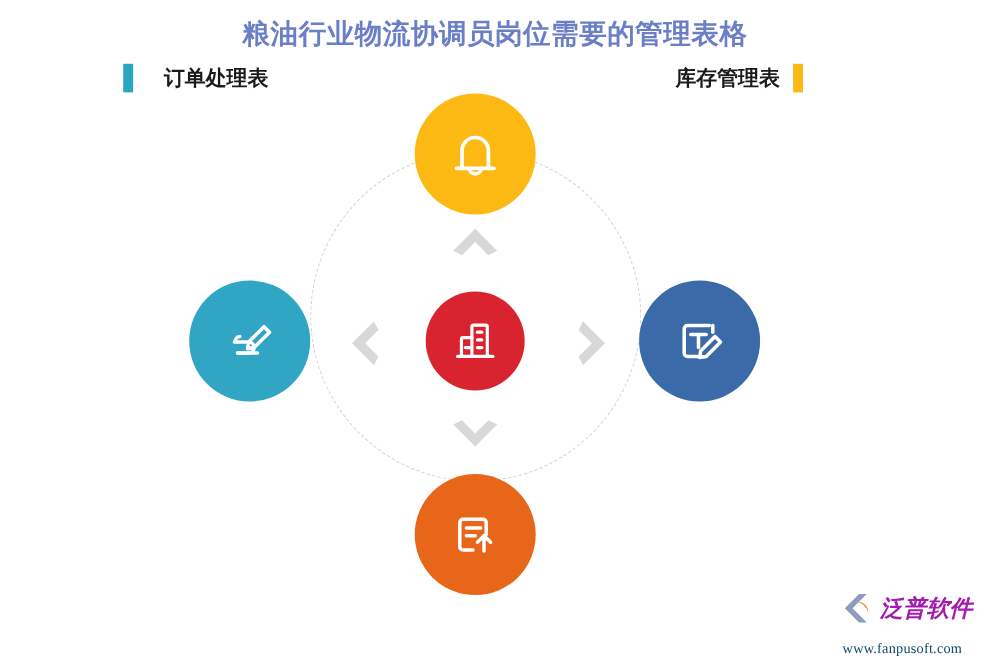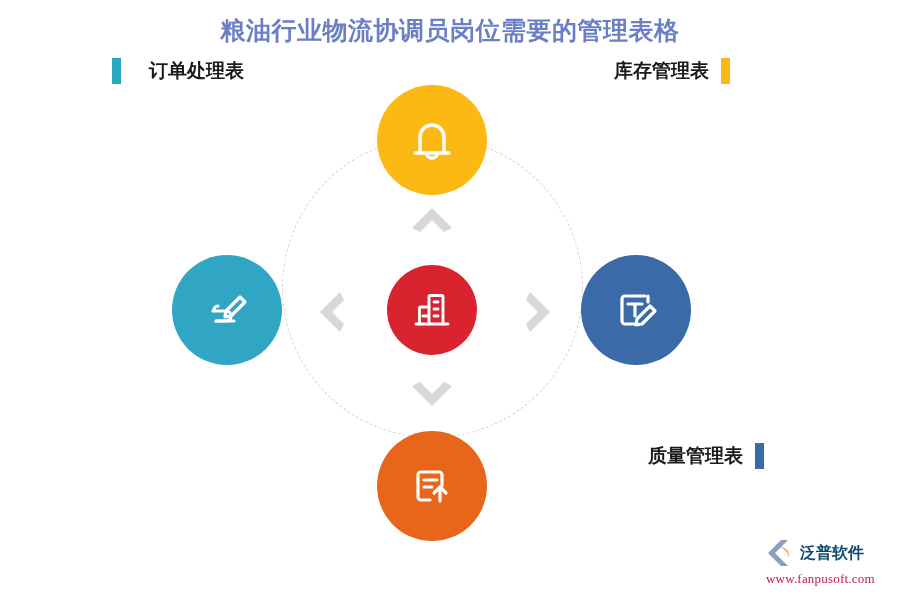--- a/index.html
+++ b/index.html
@@ -110,31 +110,32 @@
     top: 538px;
     width: 126px;
     height: 52px;
   }
   .wm-row {
     display: flex;
     align-items: center;
   }
   .wm-mark { width: 30px; height: 30px; flex: none; margin-right: 4px; }
   .wm-name {
-    font-size: 16px;
+    font-size: 21px;
     font-weight: bold;
-    color: #0c4a6e;
+    color: #a21caf;
     letter-spacing: 0px;
     line-height: 1;
     white-space: nowrap;
+    font-style: italic;
   }
   .wm-url {
-    margin-top: 3px;
+    margin-top: 14px;
     font-size: 13px;
-    color: #be185d;
+    color: #0c4a6e;
     font-family: "Liberation Serif", "DejaVu Serif", serif;
     letter-spacing: 0.2px;
     white-space: nowrap;
   }
 </style>
 </head>
 <body>
 
 <div id="stage">
 
@@ -146,24 +147,20 @@
     <span class="bar" style="background:#2ba6c0"></span>
     <span class="txt">订单处理表</span>
   </div>
 
   <div class="corner-label bar-right" id="label-stock">
     <span class="txt">库存管理表</span>
     <span class="bar" style="background:#fdb913"></span>
   </div>
 
 
-  <div class="corner-label bar-right" id="label-quality">
-    <span class="txt">质量管理表</span>
-    <span class="bar" style="background:#3a6aa8"></span>
-  </div>
 
   <div class="node outer" id="node-top" style="background:#fdb913">
     <span>
       <svg width="56" height="56" viewBox="0 0 56 56" fill="none" stroke="#ffffff" stroke-width="3.4" stroke-linecap="round" stroke-linejoin="round">
         <path d="M16 41 V25 a12 12 0 0 1 24 0 V41"></path>
         <line x1="11" y1="41" x2="45" y2="41"></line>
         <path d="M22.5 41 a5.5 5 0 0 0 11 0"></path>
       </svg>
     </span>
   </div>

